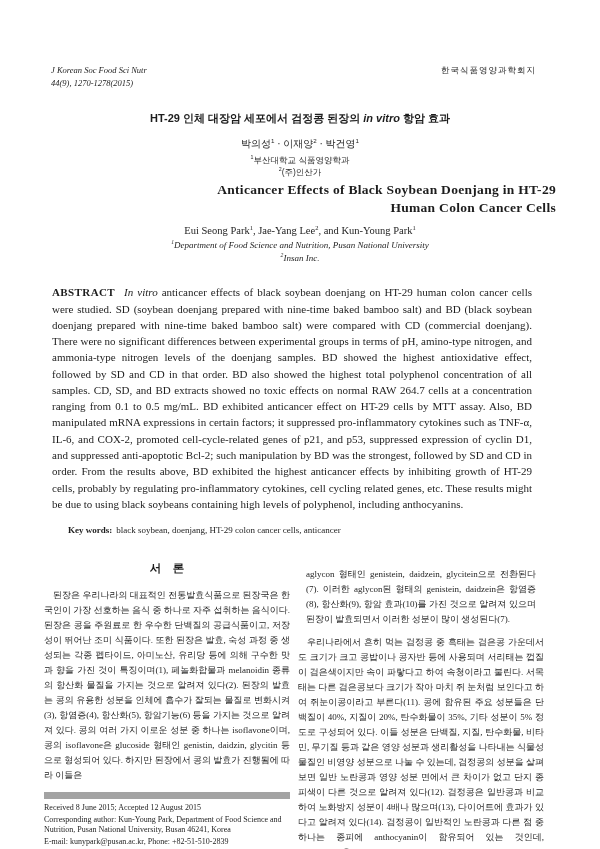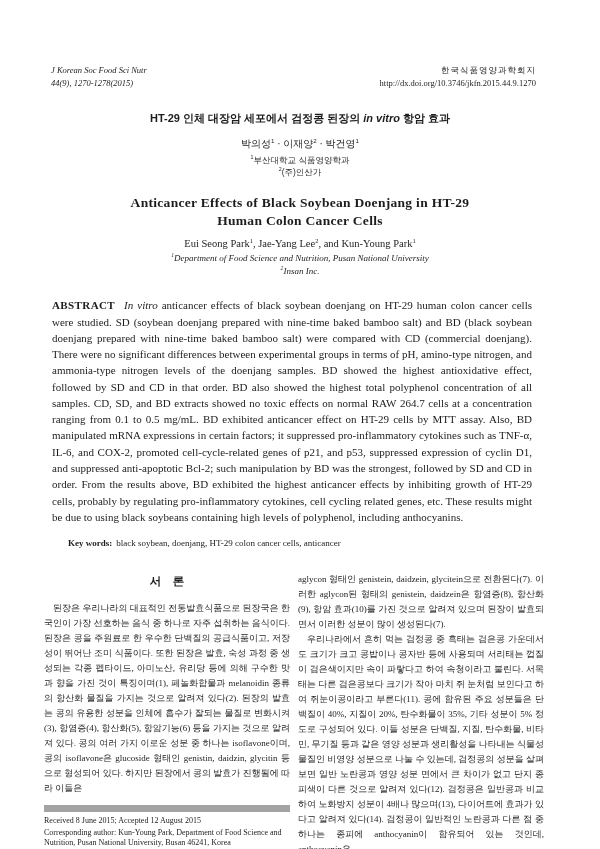--- a/index.html
+++ b/index.html
@@ -10,49 +10,48 @@
   }
   .masthead { display: flex; justify-content: space-between; align-items: flex-start; font-size: 8.5px; line-height: 1.55; }
   .masthead-left { font-style: italic; margin-left: 7px; }
   .masthead-right { text-align: right; margin-right: 20px; }
   .society { font-family: "Liberation Sans", "DejaVu Sans", sans-serif; letter-spacing: 1px; }
   .title-ko { margin-top: 22px; text-align: center; font-family: "Liberation Sans", "DejaVu Sans", sans-serif; font-weight: bold; font-size: 11px; line-height: 1.2; }
   .title-ko .it { font-style: italic; }
   .authors-ko { margin-top: 11px; text-align: center; font-family: "Liberation Sans", "DejaVu Sans", sans-serif; font-size: 10px; }
   sup { font-size: 62%; vertical-align: super; line-height: 0; }
   .affil-ko { margin-top: 3px; text-align: center; font-family: "Liberation Sans", "DejaVu Sans", sans-serif; font-size: 8.5px; line-height: 1.5; color: #2a2a2a; }
-  .title-en { margin-top: 15px; text-align: center; font-weight: bold; font-size: 13.5px; line-height: 1.3; letter-spacing: 0.3px; }
+  .title-en { margin-top: 2px; text-align: right; font-weight: bold; font-size: 13.5px; line-height: 1.3; letter-spacing: 0.3px; }
   .authors-en { margin-top: 9px; text-align: center; font-size: 10.5px; }
   .affil-en { margin-top: 3px; text-align: center; font-style: italic; font-size: 9px; line-height: 1.4; }
   .abstract { margin: 20px 24px 0 8px; font-size: 11px; line-height: 1.48; text-align: justify; }
   .abstract-label { font-weight: bold; margin-right: 9px; letter-spacing: 0.4px; }
   .abstract .it { font-style: italic; }
   .keywords { margin: 13px 24px 16px 24px; font-size: 9px; }
   .kw-label { font-weight: bold; margin-right: 4px; }
   .columns { display: flex; gap: 8px; margin-top: 24px; align-items: flex-start; }
   .col { width: 246px; font-size: 9px; line-height: 15px; text-align: justify; }
   .section-heading { text-align: center; font-weight: bold; font-size: 11.5px; white-space: pre; margin: 2px 0 12px 0; }
   .para { margin: 0; text-indent: 1em; }
-  .para-noindent { margin: 0; text-indent: 0; }
+  .para-noindent { margin: 8px; text-indent: 0; }
   .footnote { margin-top: 9px; border-top: 7px solid #a3a3a3; padding-top: 4px; font-size: 8px; line-height: 1.34; text-align: left; }
   .footnote p { margin: 0 0 1px 0; }
 </style>
 </head>
 <body>
 
 <div class="page">
 
   <div class="masthead">
     <div class="masthead-left">
       <div>J Korean Soc Food Sci Nutr</div>
       <div>44(9), 1270-1278(2015)</div>
     </div>
     <div class="masthead-right">
       <div class="society">한국식품영양과학회지</div>
-      <div class="doi">http://dx.doi.org/10.3746/jkfn.2015.44.9.1270</div>
     </div>
   </div>
 
   <div class="title-ko">
     <span>HT-29 인체 대장암 세포에서 검정콩 된장의 </span><span class="it">in vitro</span><span> 항암 효과</span>
   </div>
 
   <div class="authors-ko">
     <span>박의성</span><sup>1</sup><span> · </span><span>이재양</span><sup>2</sup><span> · </span><span>박건영</span><sup>1</sup>
   </div>

